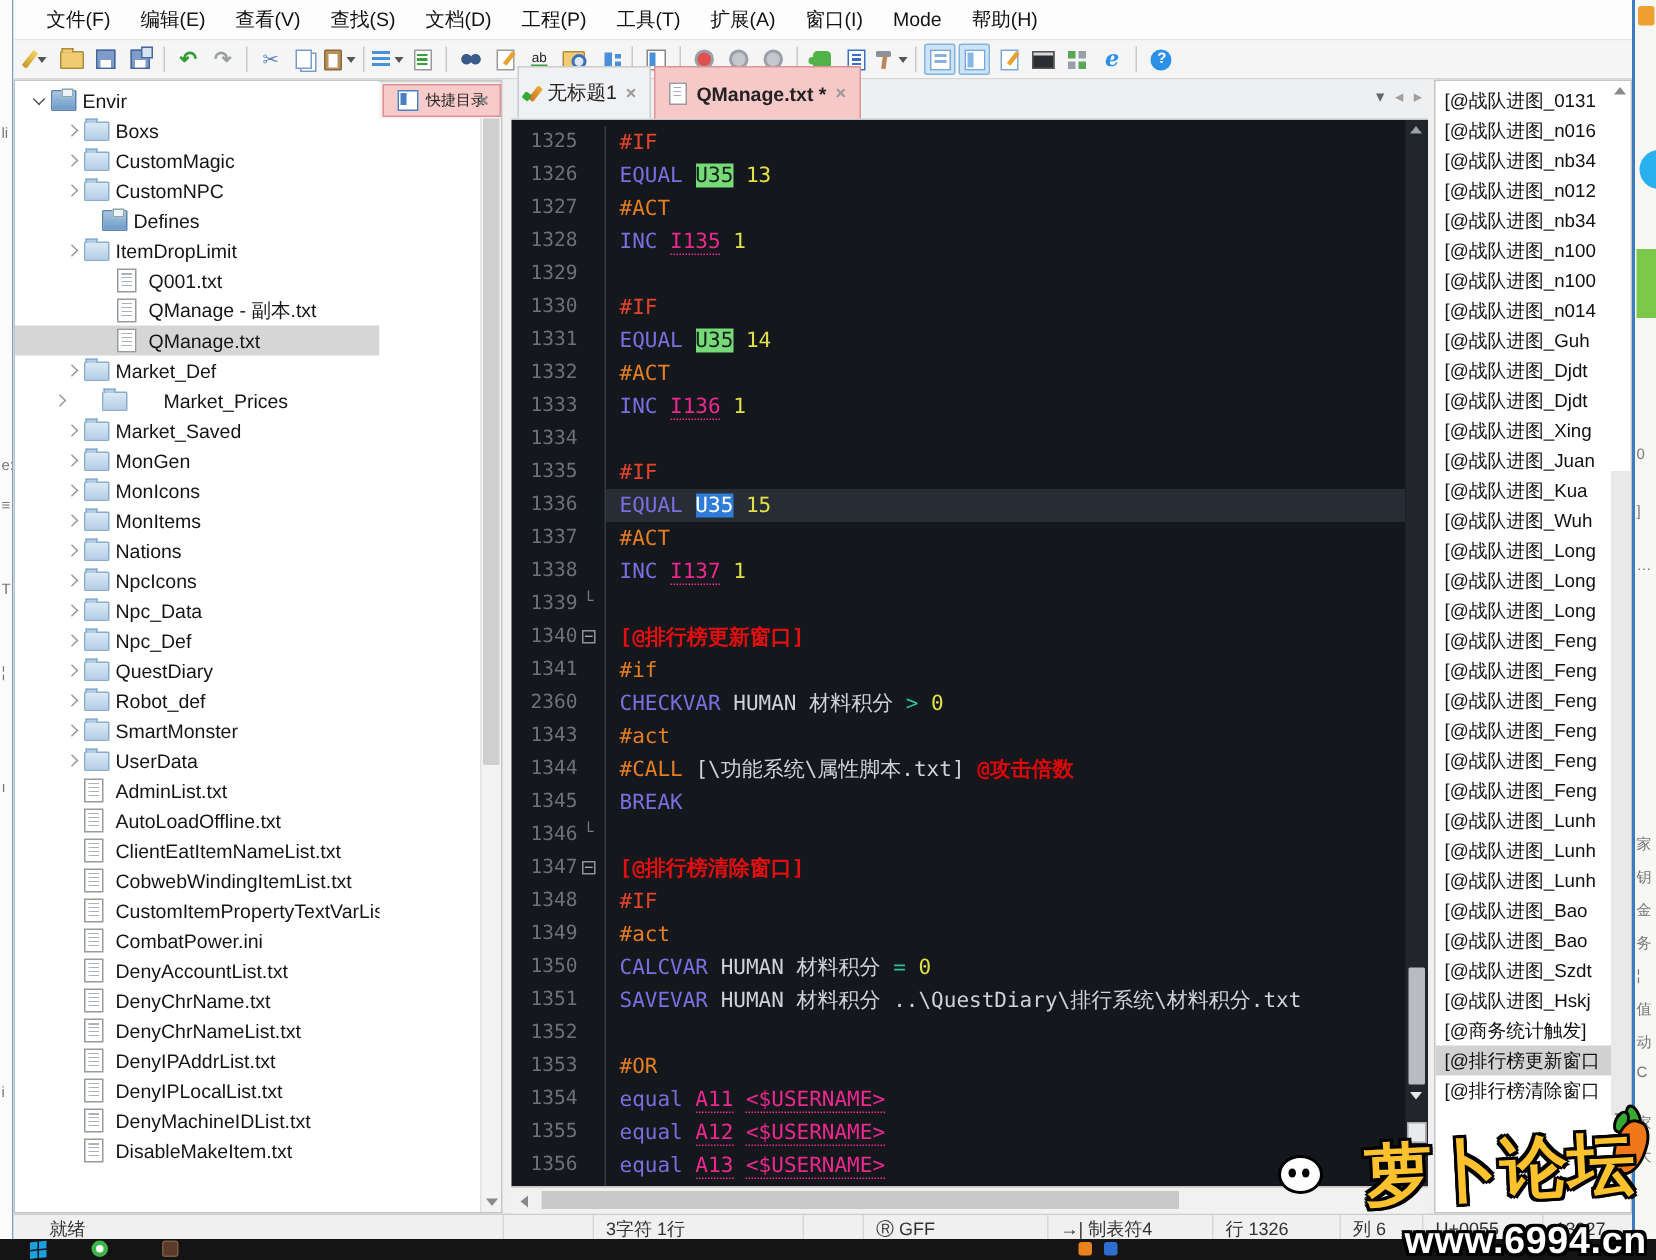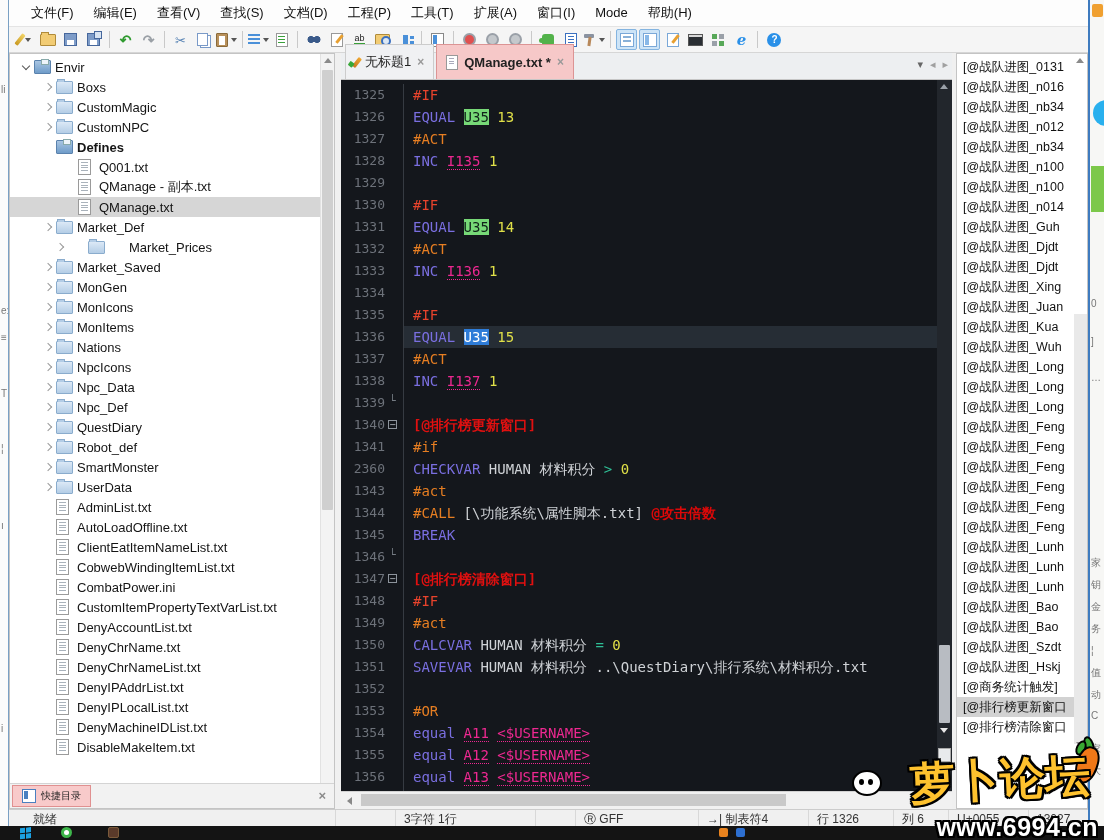--- a/index.html
+++ b/index.html
@@ -76,21 +76,21 @@
   .sh-browser::before{content:"e";color:#2a90e8;font:bold italic 15px "DejaVu Serif",serif;}
   .sh-help{width:14px;height:14px;border-radius:50%;background:#2a90e8;}
   .sh-help::before{content:"?";color:#fff;font-size:10px;font-weight:bold;position:absolute;left:5px;top:1px;}
 
   
   .main{flex:1;display:flex;min-height:0;}
   .vsplit{width:6px;background:#f0f0f0;flex:none;}
   .vsplit2{width:4px;background:#f0f0f0;flex:none;}
 
   
-  .tree-panel{width:326px;background:#fff;border:1px solid #c4c4c4;box-sizing:border-box;display:flex;flex-direction:column;flex:none;position:relative;}
+  .tree-panel{width:326px;background:#fff;border:1px solid #c4c4c4;box-sizing:border-box;display:flex;flex-direction:row;flex:none;position:relative;}
   .tree-scroll{flex:1;overflow:hidden;padding-top:3px;position:relative;}
   .trow{height:20px;display:flex;align-items:center;font-size:13px;color:#151515;white-space:nowrap;}
   .trow.sel{background:#d6d6d6;}
   .t-chev{width:16px;flex:none;display:flex;align-items:center;justify-content:center;}
   .chev-r{width:5px;height:5px;border-right:1.6px solid #999;border-bottom:1.6px solid #999;transform:rotate(-45deg);}
   .chev-d{width:5px;height:5px;border-right:1.6px solid #555;border-bottom:1.6px solid #555;transform:rotate(45deg);margin-top:-3px;}
   .t-ico{width:17px;flex:none;display:flex;align-items:center;}
   .t-folder{width:15px;height:11px;background:linear-gradient(#dce9f6,#b4cde6);border:1px solid #8aaccd;border-radius:1px;position:relative;}
   .t-folder::before{content:"";position:absolute;top:-3px;left:0;width:6px;height:2px;background:#b4cde6;border:1px solid #8aaccd;border-bottom:none;}
   .t-folder3d{width:15px;height:12px;background:linear-gradient(#a9c5e2,#6f9cc9);border:1px solid #5a82ad;border-radius:1px;position:relative;}
@@ -369,27 +369,36 @@
             </div>
             <div class="trow" style="padding-left: 30px;">
               <span class="t-chev">
                 <span class="chev-r"></span>
               </span>
               <span class="t-ico">
                 <span class="t-folder"></span>
               </span>
               <span class="t-label">CustomNPC</span>
             </div>
-            <div class="trow" style="padding-left: 30px; font-weight: bold;">
+            <div class="trow" style="padding-left: 42px;">
               <span class="t-chev"></span>
               <span class="t-ico">
                 <span class="t-folder3d"></span>
               </span>
               <span class="t-label">Defines</span>
             </div>
+            <div class="trow" style="padding-left: 30px;">
+              <span class="t-chev">
+                <span class="chev-r"></span>
+              </span>
+              <span class="t-ico">
+                <span class="t-folder"></span>
+              </span>
+              <span class="t-label">ItemDropLimit</span>
+            </div>
             <div class="trow" style="padding-left: 52px;">
               <span class="t-chev"></span>
               <span class="t-ico">
                 <span class="t-file"></span>
               </span>
               <span class="t-label">Q001.txt</span>
             </div>
             <div class="trow" style="padding-left: 52px;">
               <span class="t-chev"></span>
               <span class="t-ico">
@@ -406,21 +415,21 @@
             </div>
             <div class="trow" style="padding-left: 30px;">
               <span class="t-chev">
                 <span class="chev-r"></span>
               </span>
               <span class="t-ico">
                 <span class="t-folder"></span>
               </span>
               <span class="t-label">Market_Def</span>
             </div>
-            <div class="trow" style="padding-left: 42px; gap: 20px;">
+            <div class="trow" style="padding-left: 22px; gap: 20px;">
               <span class="t-chev">
                 <span class="chev-r"></span>
               </span>
               <span class="t-ico">
                 <span class="t-folder"></span>
               </span>
               <span class="t-label">Market_Prices</span>
             </div>
             <div class="trow" style="padding-left: 30px;">
               <span class="t-chev">
@@ -556,28 +565,28 @@
               <span class="t-ico">
                 <span class="t-file"></span>
               </span>
               <span class="t-label">CobwebWindingItemList.txt</span>
             </div>
             <div class="trow" style="padding-left: 30px;">
               <span class="t-chev"></span>
               <span class="t-ico">
                 <span class="t-file"></span>
               </span>
+              <span class="t-label">CustomItemPropertyTextVarList.txt</span>
+            </div>
+            <div class="trow" style="padding-left: 30px;">
+              <span class="t-chev"></span>
+              <span class="t-ico">
+                <span class="t-file"></span>
+              </span>
               <span class="t-label">CombatPower.ini</span>
-            </div>
-            <div class="trow" style="padding-left: 30px;">
-              <span class="t-chev"></span>
-              <span class="t-ico">
-                <span class="t-file"></span>
-              </span>
-              <span class="t-label">CustomItemPropertyTextVarList.txt</span>
             </div>
             <div class="trow" style="padding-left: 30px;">
               <span class="t-chev"></span>
               <span class="t-ico">
                 <span class="t-file"></span>
               </span>
               <span class="t-label">DenyAccountList.txt</span>
             </div>
             <div class="trow" style="padding-left: 30px;">
               <span class="t-chev"></span>

